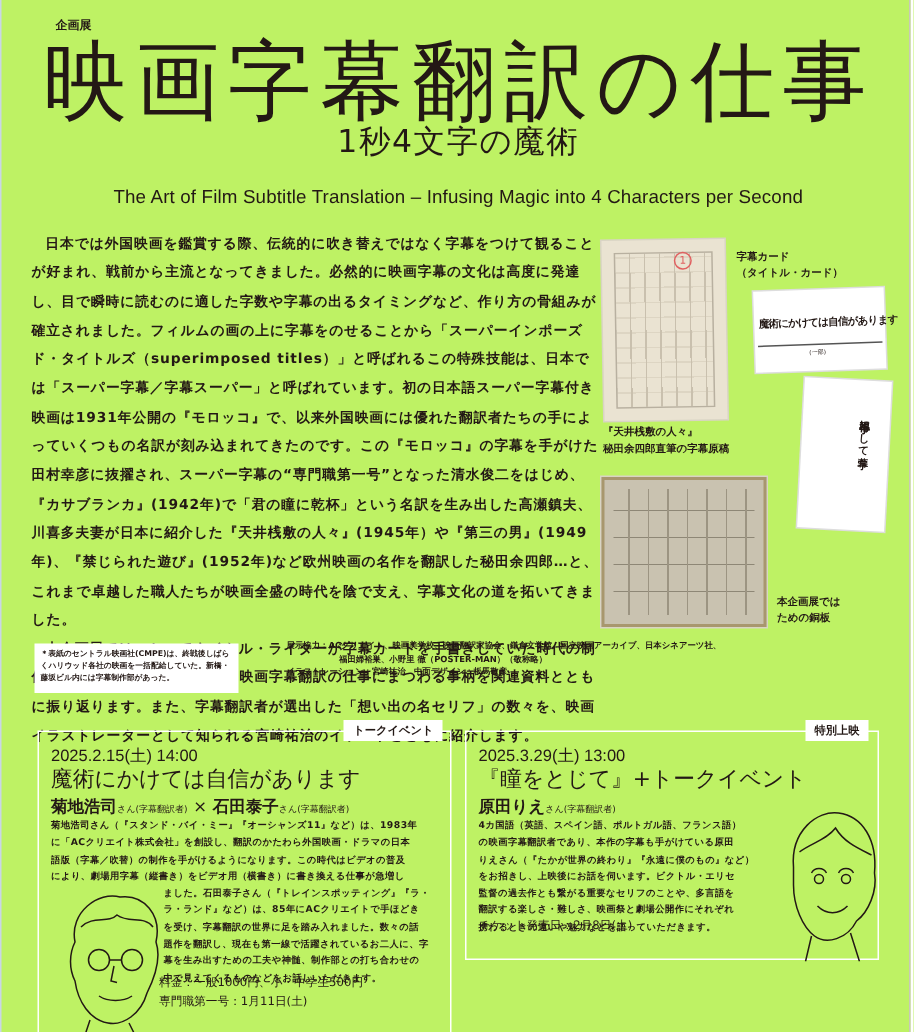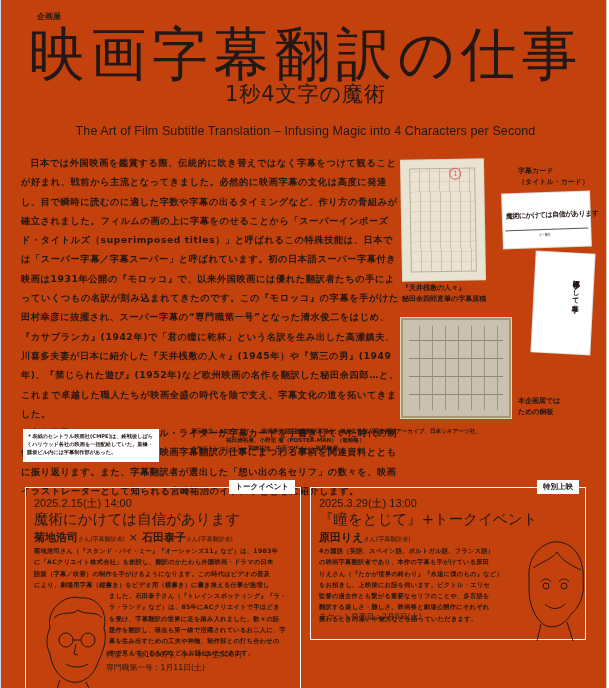--- a/index.html
+++ b/index.html
@@ -1,18 +1,18 @@
 <!DOCTYPE html>
 <html><head>
 <meta charset="utf-8">
 <style>
   html, body { margin:0; padding:0; }
   body { width:609px; height:688px; background:#ffffff; overflow:hidden; position:relative;
          font-family:"DejaVu Sans", sans-serif; color:#231815; }
-  .page { position:absolute; left:0; top:0; width:607px; height:688px; background:#c2410c;
+  .page { position:absolute; left:0; top:0; width:607px; height:688px; background:#bef264;
           border-left:1px solid #c9d6e6; border-right:1px solid #c8c8b8; box-sizing:border-box; }
   .kikaku { position:absolute; left:36px; top:11px; font-size:8px; font-weight:bold; }
   .main-title { position:absolute; left:28px; top:22px; font-size:58px; letter-spacing:6px; line-height:64px;
                 font-weight:normal; white-space:nowrap; transform:scaleX(0.96); transform-origin:left top; }
   .subtitle { position:absolute; left:0; width:609px; top:80px; text-align:center; font-size:21px; letter-spacing:1px; }
   .en-title { position:absolute; left:0; width:609px; top:124px; text-align:center; font-size:12.5px; letter-spacing:0.1px;
               font-family:"Liberation Sans", sans-serif; white-space:nowrap; }
   .body-text { position:absolute; left:20px; top:153px; width:378px; font-size:9.2px; line-height:19.3px; font-weight:bold; letter-spacing:0.6px; }
   .body-text p { margin:0; text-indent:1em; }
   .photo { position:absolute; background:#f2efe6; box-shadow:0 0 0 1px #d9d4c4; }
@@ -71,21 +71,21 @@
 
   <div class="photo manuscript">
     <div class="grid"></div>
     <div class="circle">1</div>
   </div>
   <div class="cap" style="left:401px; top:283px;">
     <div>『天井桟敷の人々』</div>
     <div>秘田余四郎直筆の字幕原稿</div>
   </div>
 
-  <div class="cap" style="left:517px; top:166px;">
+  <div class="cap" style="left:490px; top:166px;">
     <div>字幕カード</div>
     <div>（タイトル・カード）</div>
   </div>
   <div class="photo card1">
     <div class="txt">魔術にかけては自信があります</div>
     <div class="line"></div>
     <div style="position:absolute; left:36px; top:39px; font-size:4px;">(一部)</div>
   </div>
   <div class="photo card2">
     <div class="vt">得手不得手にして字幕</div>

